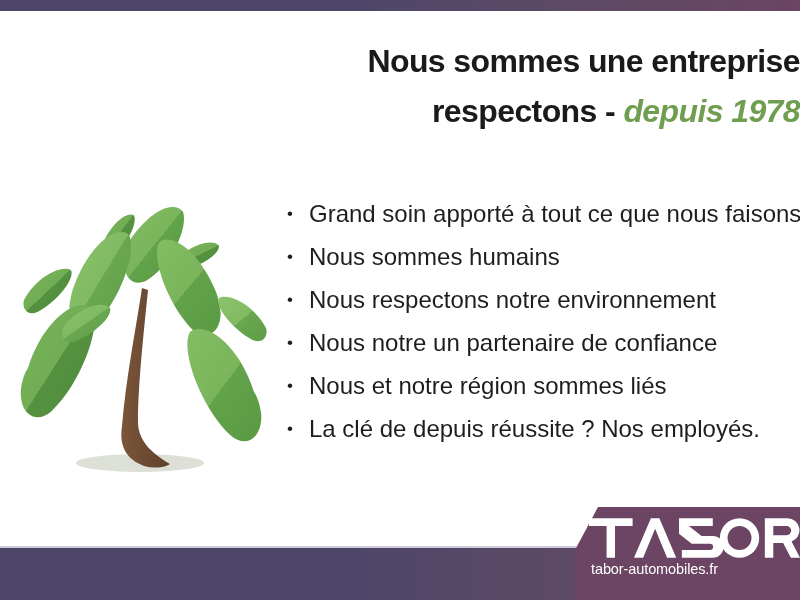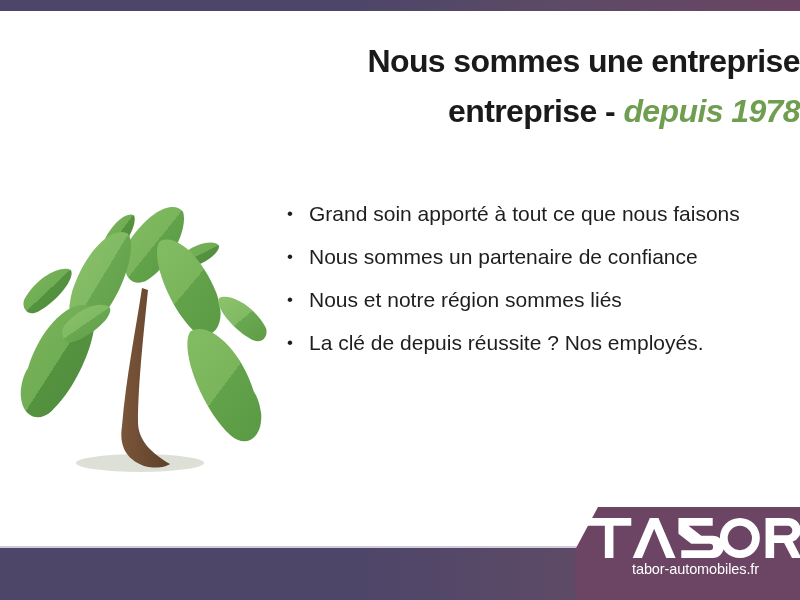--- a/index.html
+++ b/index.html
@@ -59,21 +59,20 @@
   }
 
   .logo-inner {
     position: absolute;
     left: 575px;
     top: 505px;
     width: 225px;
     height: 95px;
     display: flex;
     flex-direction: column;
-    align-items: center;
     justify-content: flex-start;
     padding-top: 13px;
     box-sizing: border-box;
   }
 
   .logo-word {
     height: 40px;
     display: block;
     margin-left: 14px;
   }
@@ -115,21 +114,21 @@
     position: absolute;
     left: 286px;
     top: 192px;
     width: 500px;
     margin: 0;
     padding: 0;
     list-style: none;
   }
   .bullets li {
     position: relative;
-    font-size: 21px;
+    font-size: 24px;
     line-height: 43px;
     color: #1e1e1e;
     padding-left: 23px;
     white-space: nowrap;
     font-family: "Liberation Sans", sans-serif;
   }
   .bullets li::before {
     content: "\2022";
     position: absolute;
     left: 1px;
@@ -149,21 +148,21 @@
 </style>
 </head>
 <body>
 
 <div id="slide">
 
   <div class="band band-top"></div>
 
   <div class="headline">
     <span class="hl-line">Nous sommes une entreprise</span>
-    <span class="hl-line"><span>entreprise - </span><span class="hl-accent">depuis 1978</span></span>
+    <span class="hl-line"><span>respectons - </span><span class="hl-accent">depuis 1978</span></span>
   </div>
 
   <div class="tree">
     <svg width="264" height="312" viewBox="0 0 264 312" xmlns="http://www.w3.org/2000/svg">
       <defs>
         <linearGradient id="lfA" x1="0" y1="0" x2="1" y2="1">
           <stop offset="0%" stop-color="#83bd63"></stop>
             <stop offset="50%" stop-color="#7ab45b"></stop>
           <stop offset="50%" stop-color="#62a24a"></stop>
             <stop offset="100%" stop-color="#5a9a44"></stop>
@@ -211,21 +210,23 @@
 
         <path d="M0 0 C -16 -46, -50 -70, -66 -58 C -76 -40, -52 18, -22 44 C -6 57, 10 46, 8 22 C 6 10, 3 4, 0 0 Z" transform="translate(236,214) rotate(2)" fill="url(#lfA)"></path>
 
         <path d="M0 0 C 12 -22, 34 -32, 42 -26 C 47 -18, 30 4, 12 14 C 3 19, -3 8, 0 0 Z" transform="translate(46,148) rotate(10)" fill="url(#lfC)"></path>
       </g>
     </svg>
   </div>
 
   <ul class="bullets">
     <li>Grand soin apporté à tout ce que nous faisons</li>
-    <li>Nous sommes un partenaire de confiance</li>
+    <li>Nous sommes humains</li>
+    <li>Nous respectons notre environnement</li>
+    <li>Nous notre un partenaire de confiance</li>
     <li>Nous et notre région sommes liés</li>
     <li>La clé de depuis réussite ? Nos employés.</li>
   </ul>
 
   <div class="band-bottom-hairline"></div>
   <div class="band band-bottom"></div>
 
   <div class="logo-plate"></div>
   <div class="logo-inner">
     <svg class="logo-word" viewBox="0 0 300 56" xmlns="http://www.w3.org/2000/svg">

